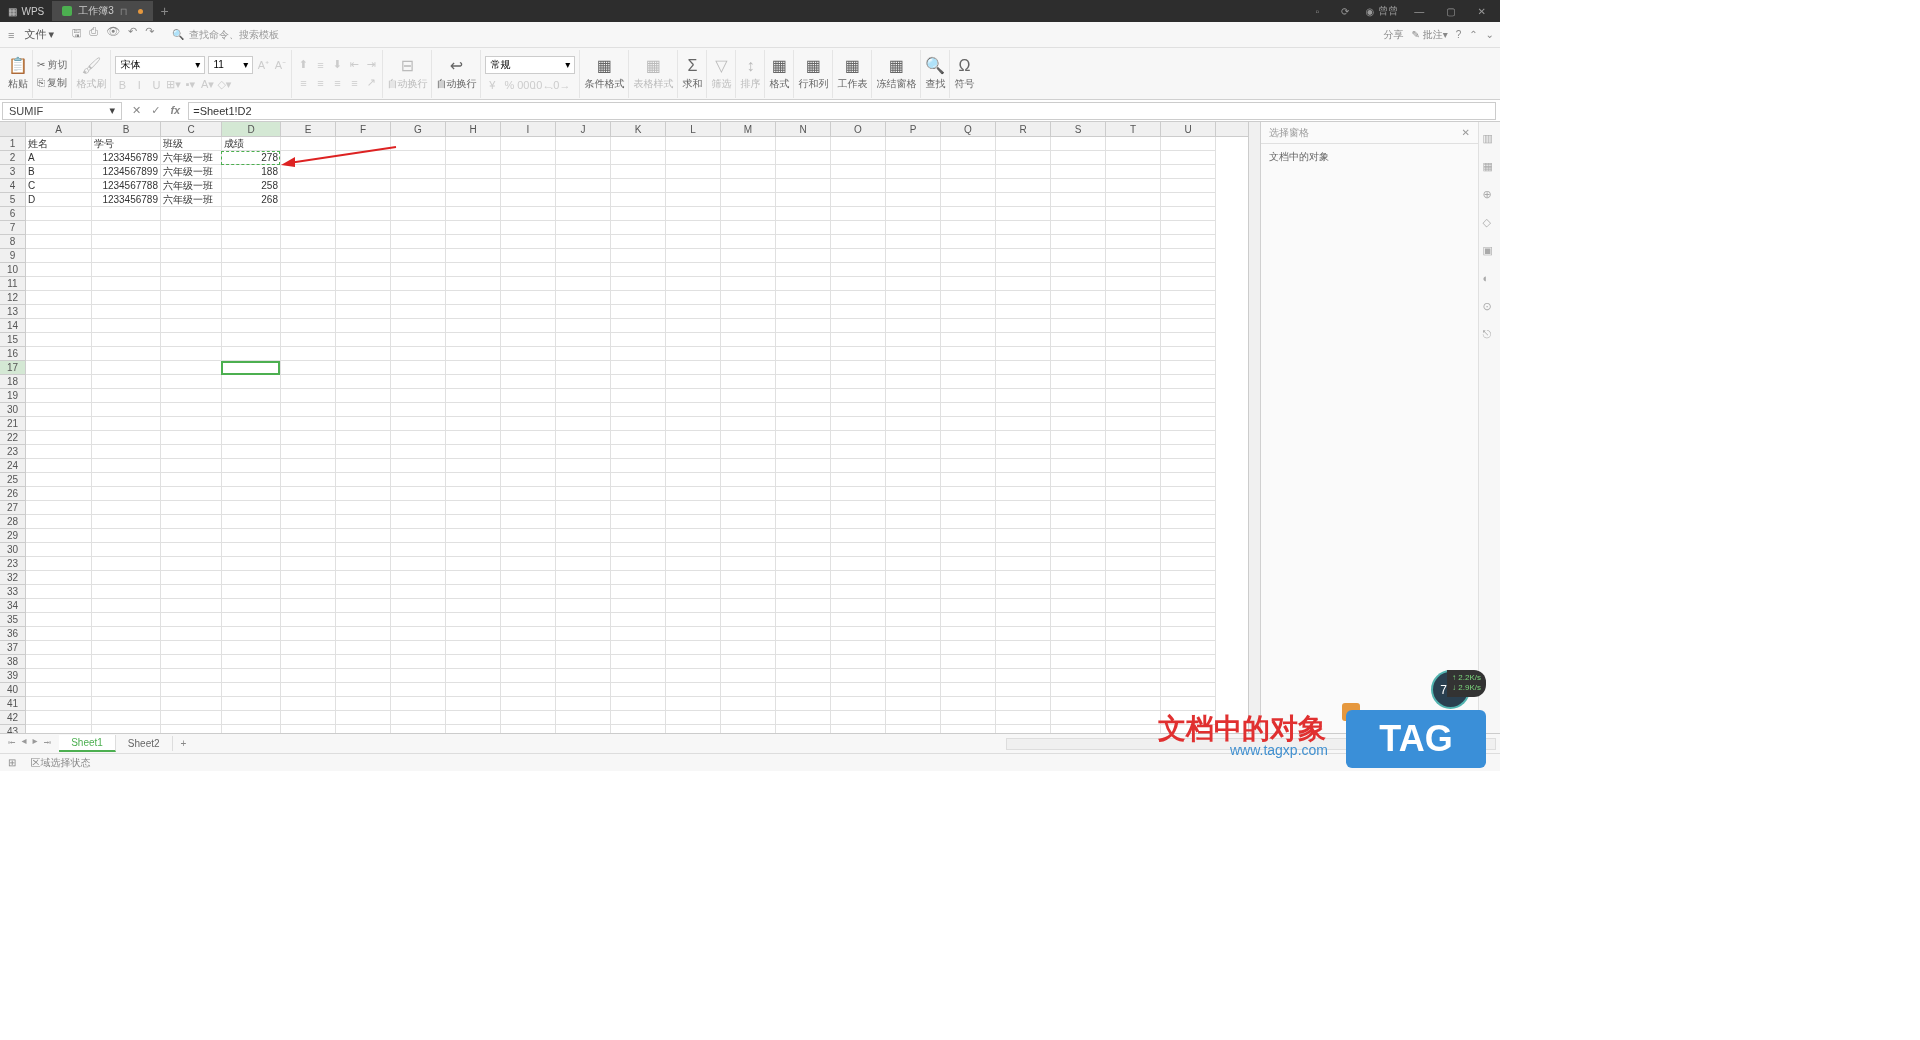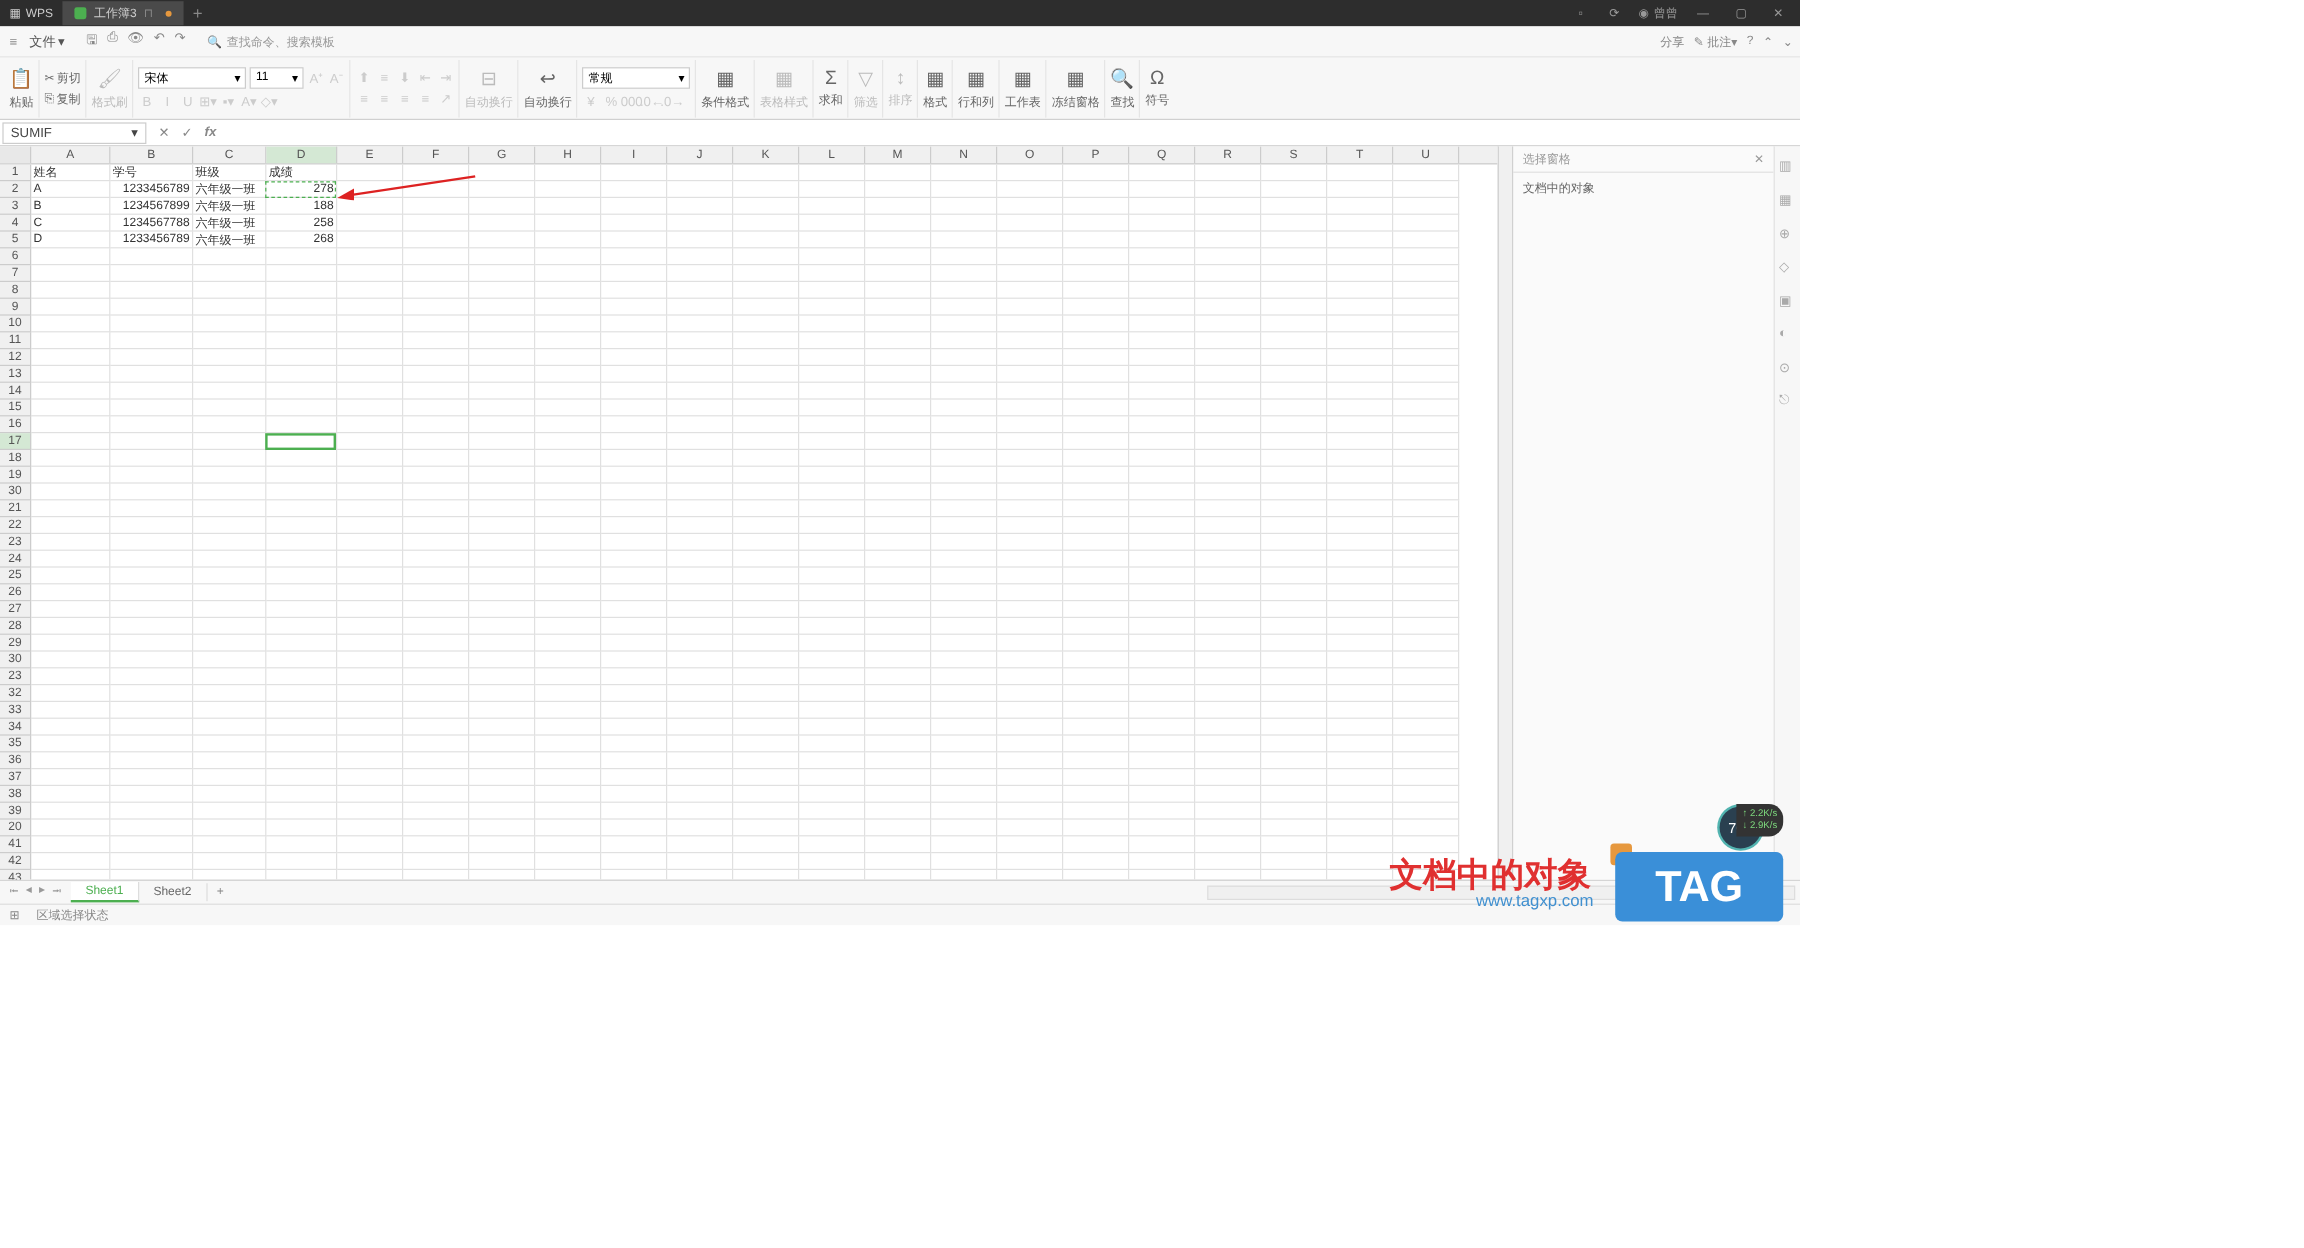--- a/index.html
+++ b/index.html
@@ -310,20 +310,23 @@
 <div class="formula-bar">
   <div class="name-box">
       <span>SUMIF</span>
       <span>▾</span>
     </div>
   <div class="fb-btns">
     <span>✕</span>
     <span>✓</span>
     <span class="fb-fx">fx</span>
   </div>
+  <div class="formula-input">
+      <span>=Sheet1!D2</span>
+    </div>
 </div>
 
 <div class="main">
   <div class="sheet-area">
     <div class="col-headers">
       <div class="corner"></div>
       <div class="col-h col-A">A</div>
       <div class="col-h col-B">B</div>
       <div class="col-h col-C">C</div>
       <div class="col-h col-D sel">D</div>
@@ -379,21 +382,21 @@
           <div class="row-h">30</div>
           <div class="row-h">23</div>
           <div class="row-h">32</div>
           <div class="row-h">33</div>
           <div class="row-h">34</div>
           <div class="row-h">35</div>
           <div class="row-h">36</div>
           <div class="row-h">37</div>
           <div class="row-h">38</div>
           <div class="row-h">39</div>
-          <div class="row-h">20</div>
+          <div class="row-h">40</div>
           <div class="row-h">41</div>
           <div class="row-h">42</div>
           <div class="row-h">43</div>
         </div>
       <div class="cells" id="cells">
         <div class="marching" style="left:195px;top:14px;width:59px;height:14px;"></div>
         <div class="selected-cell" style="left:195px;top:224px;width:59px;height:14px;"></div>
         <svg class="arrow" style="left:255px;top:8px;" width="120" height="22">
             <line x1="115" y1="2" x2="8" y2="18" stroke="#d22" stroke-width="2"></line>
             <polygon points="0,20 14,12 14,22" fill="#d22"></polygon>

